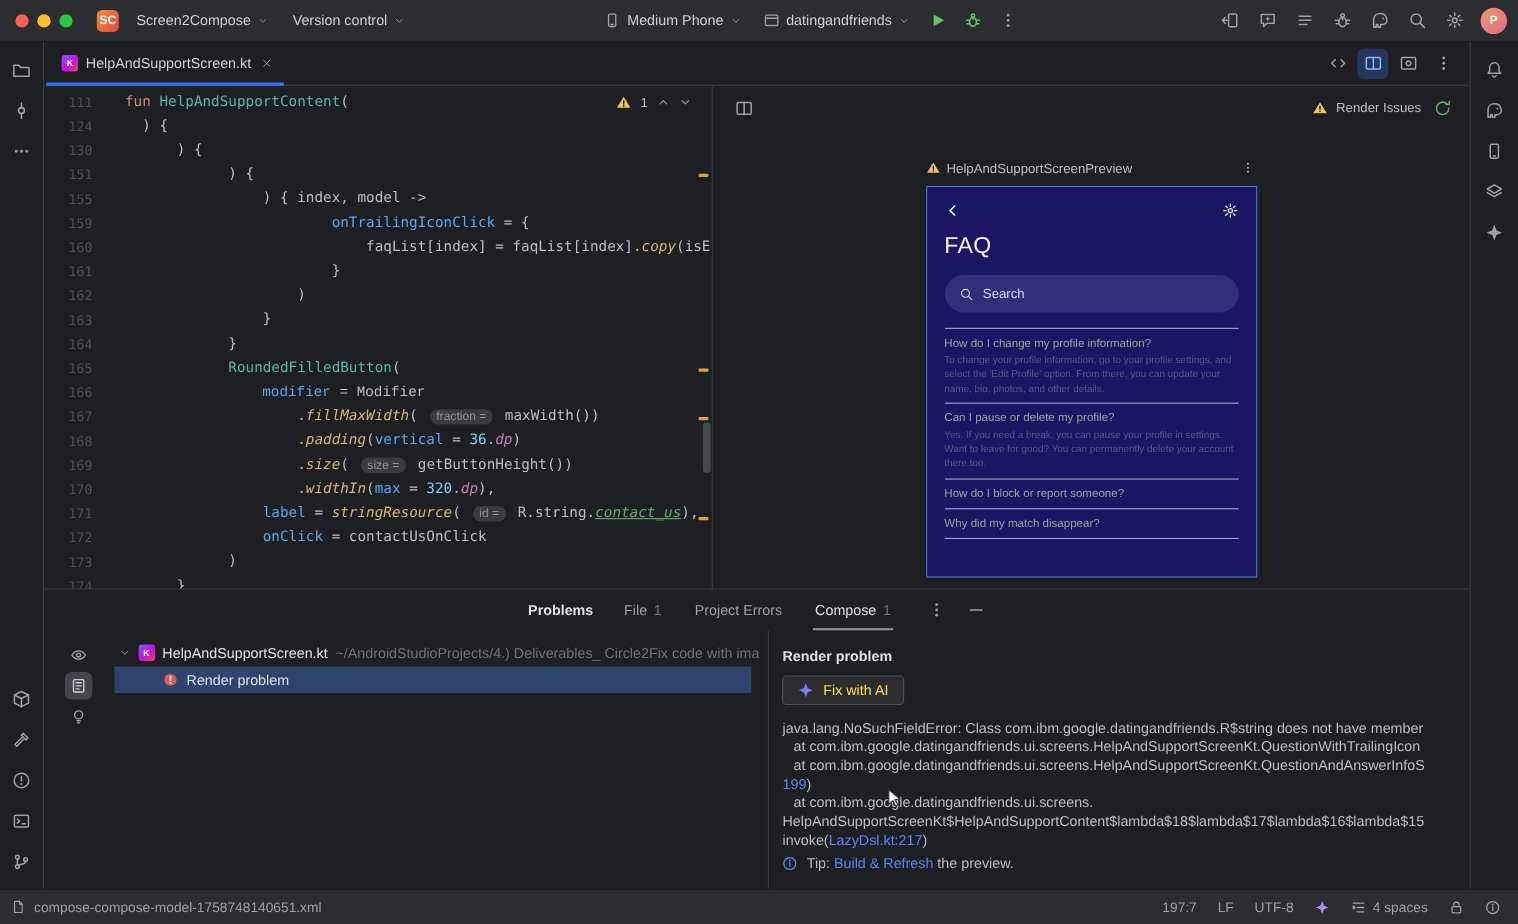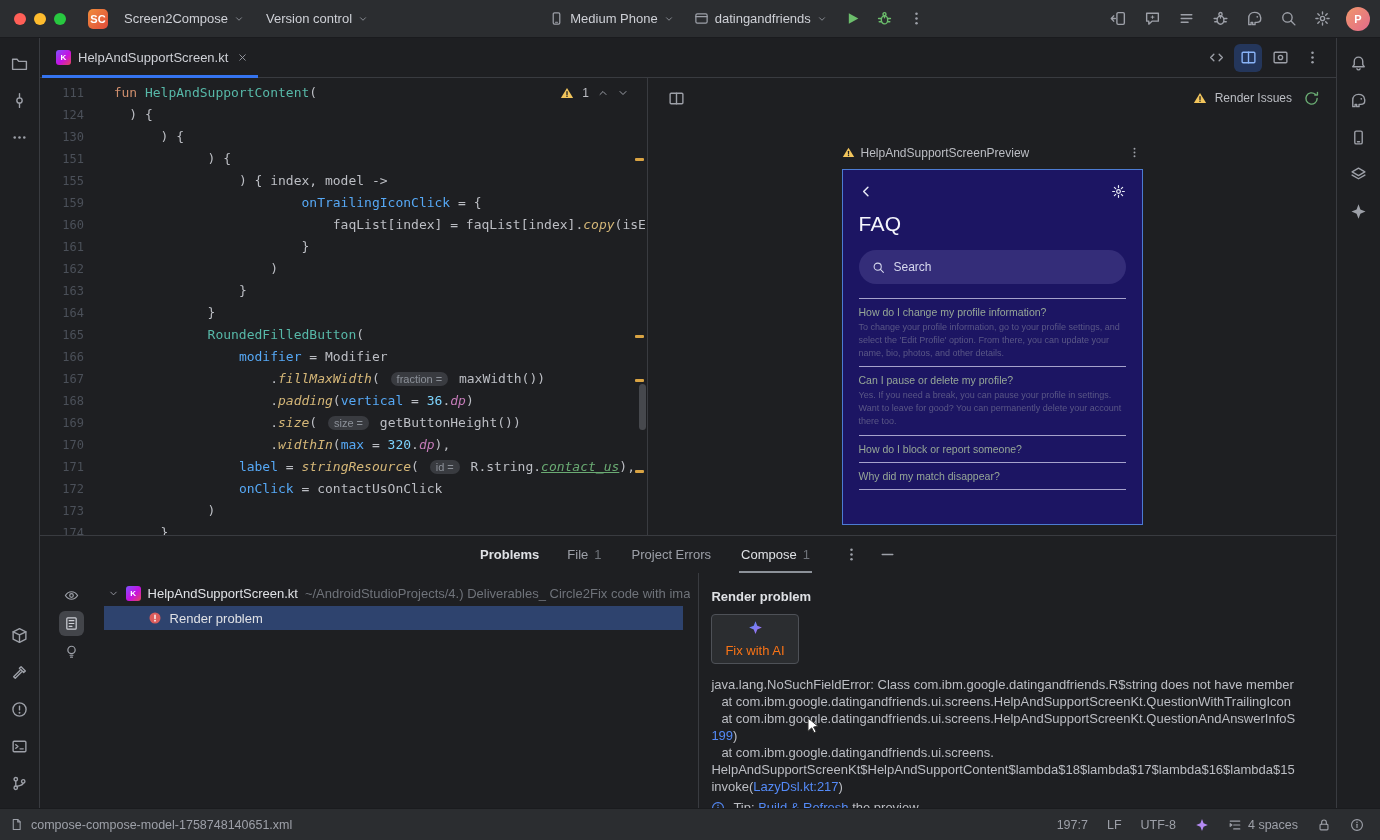--- a/index.html
+++ b/index.html
@@ -106,21 +106,21 @@
   .p-gutter .selected{background:#43454A;color:#CED0D6;}
   .p-tree{flex:1;min-width:0;padding-top:8px;}
   .tree-row1{height:24px;display:flex;align-items:center;gap:7px;padding:0 8px 0 16px;white-space:nowrap;overflow:hidden;}
   .tree-row1 .ic svg{width:11px;height:11px;}
   .tree-name{color:#DFE1E5;}
   .tree-path{color:#6F737A;overflow:hidden;flex:1;}
   .tree-row2{height:24px;margin:1px 15px 0 12px;background:#2E436E;display:flex;align-items:center;gap:8px;padding-left:44px;color:#DFE1E5;}
   .tree-row2 .ic svg{width:14px;height:14px;}
   .p-detail{width:626px;flex:0 0 626px;box-sizing:border-box;border-left:1px solid #393B40;padding:16px 14px 8px 12px;overflow:hidden;}
   .pd-header{font-weight:bold;color:#DFE1E5;}
-  .fix-btn{margin-top:10px;display:inline-flex;align-items:center;gap:8px;background:#2B2D30;border:1px solid #4E5157;border-radius:4px;color:#f97316;font-size:13px;font-family:inherit;padding:5px 13px;flex-direction:column;}
+  .fix-btn{margin-top:10px;display:inline-flex;align-items:center;gap:8px;background:#2B2D30;border:1px solid #4E5157;border-radius:4px;color:#fde047;font-size:13px;font-family:inherit;padding:5px 13px;}
   .fix-btn .ic svg{width:15px;height:15px;}
   .stack{margin-top:12px;color:#BCBEC4;}
   .stk{height:17px;line-height:17px;white-space:nowrap;overflow:hidden;}
   .lnk{color:#548AF7;}
   .tip{margin-top:5px;display:flex;align-items:center;gap:8px;}
   .tip .ic svg{width:14px;height:14px;}
 
   
   .statusbar{height:32px;background:#2B2D30;border-top:1px solid #1A1B1E;display:flex;align-items:center;padding:0 16px 0 10px;font-size:12.5px;color:#9DA0A8;box-sizing:border-box;gap:25px;}
   .sb-left{display:flex;align-items:center;gap:8px;min-width:0;}
@@ -373,21 +373,21 @@
             <div class="cl"><span class="ln">130</span><span class="ct" style="padding-left: 8ch;"><span class="tk-pl">) {</span></span></div>
             <div class="cl"><span class="ln">151</span><span class="ct" style="padding-left: 14ch;"><span class="tk-pl">) {</span></span></div>
             <div class="cl"><span class="ln">155</span><span class="ct" style="padding-left: 18ch;"><span class="tk-pl">) { index, model -&gt;</span></span></div>
             <div class="cl"><span class="ln">159</span><span class="ct" style="padding-left: 26ch;"><span class="tk-arg">onTrailingIconClick</span><span class="tk-pl"> = {</span></span></div>
             <div class="cl"><span class="ln">160</span><span class="ct" style="padding-left: 30ch;"><span class="tk-pl">faqList[index] = faqList[index].</span><span class="tk-call">copy</span><span class="tk-pl">(isE</span></span></div>
             <div class="cl"><span class="ln">161</span><span class="ct" style="padding-left: 26ch;"><span class="tk-pl">}</span></span></div>
             <div class="cl"><span class="ln">162</span><span class="ct" style="padding-left: 22ch;"><span class="tk-pl">)</span></span></div>
             <div class="cl"><span class="ln">163</span><span class="ct" style="padding-left: 18ch;"><span class="tk-pl">}</span></span></div>
             <div class="cl"><span class="ln">164</span><span class="ct" style="padding-left: 14ch;"><span class="tk-pl">}</span></span></div>
             <div class="cl"><span class="ln">165</span><span class="ct" style="padding-left: 14ch;"><span class="tk-fn">RoundedFilledButton</span><span class="tk-pl">(</span></span></div>
-            <div class="cl"><span class="ln">166</span><span class="ct" style="padding-left: 18ch;"><span class="tk-arg">modifier</span><span class="tk-pl"> = Modifier</span></span></div>
+            <div class="cl"><span class="ln">166</span><span class="ct" style="padding-left: 18ch; font-family: Liberation Mono, monospace;"><span class="tk-arg">modifier</span><span class="tk-pl"> = Modifier</span></span></div>
             <div class="cl"><span class="ln">167</span><span class="ct" style="padding-left: 22ch;"><span class="tk-pl">.</span><span class="tk-call">fillMaxWidth</span><span class="tk-pl">( </span><span class="tk-hint">fraction =</span><span class="tk-pl"> maxWidth())</span></span></div>
             <div class="cl"><span class="ln">168</span><span class="ct" style="padding-left: 22ch;"><span class="tk-pl">.</span><span class="tk-call">padding</span><span class="tk-pl">(</span><span class="tk-arg">vertical</span><span class="tk-pl"> = </span><span class="tk-num">36</span><span class="tk-pl">.</span><span class="tk-ext">dp</span><span class="tk-pl">)</span></span></div>
             <div class="cl"><span class="ln">169</span><span class="ct" style="padding-left: 22ch;"><span class="tk-pl">.</span><span class="tk-call">size</span><span class="tk-pl">( </span><span class="tk-hint">size =</span><span class="tk-pl"> getButtonHeight())</span></span></div>
             <div class="cl"><span class="ln">170</span><span class="ct" style="padding-left: 22ch;"><span class="tk-pl">.</span><span class="tk-call">widthIn</span><span class="tk-pl">(</span><span class="tk-arg">max</span><span class="tk-pl"> = </span><span class="tk-num">320</span><span class="tk-pl">.</span><span class="tk-ext">dp</span><span class="tk-pl">),</span></span></div>
             <div class="cl"><span class="ln">171</span><span class="ct" style="padding-left: 18ch;"><span class="tk-arg">label</span><span class="tk-pl"> = </span><span class="tk-call">stringResource</span><span class="tk-pl">( </span><span class="tk-hint">id =</span><span class="tk-pl"> R.string.</span><span class="tk-res">contact_us</span><span class="tk-pl">),</span></span></div>
             <div class="cl"><span class="ln">172</span><span class="ct" style="padding-left: 18ch;"><span class="tk-arg">onClick</span><span class="tk-pl"> = contactUsOnClick</span></span></div>
             <div class="cl"><span class="ln">173</span><span class="ct" style="padding-left: 14ch;"><span class="tk-pl">)</span></span></div>
             <div class="cl"><span class="ln">174</span><span class="ct" style="padding-left: 8ch;"><span class="tk-pl">}</span></span></div>
           </div>
         <div class="inspection">

